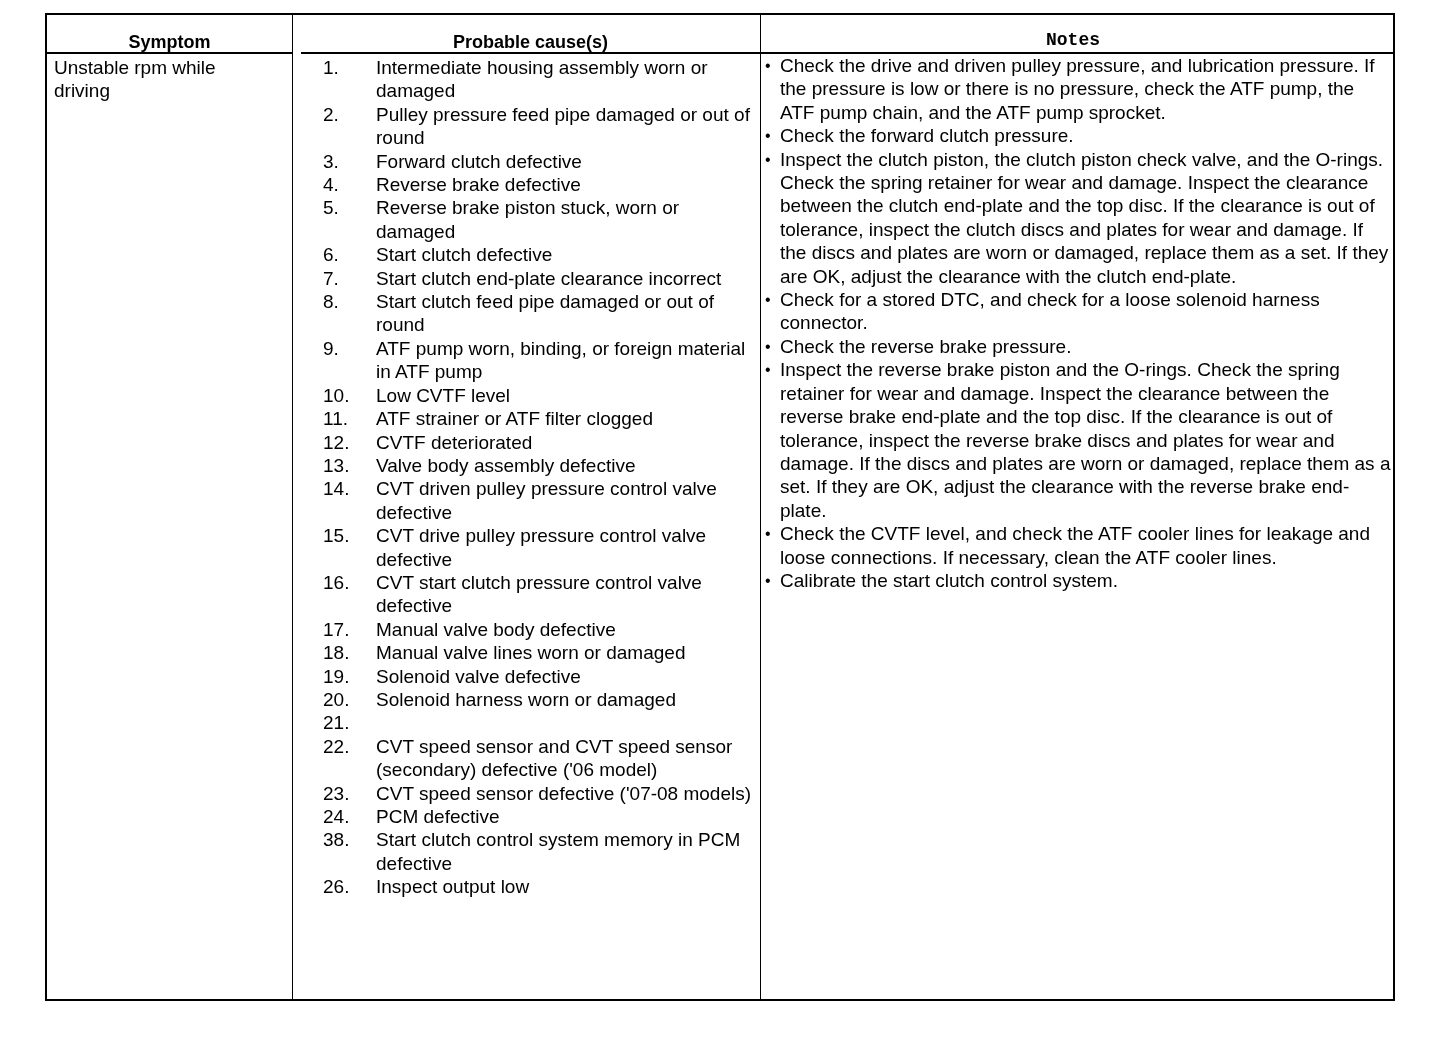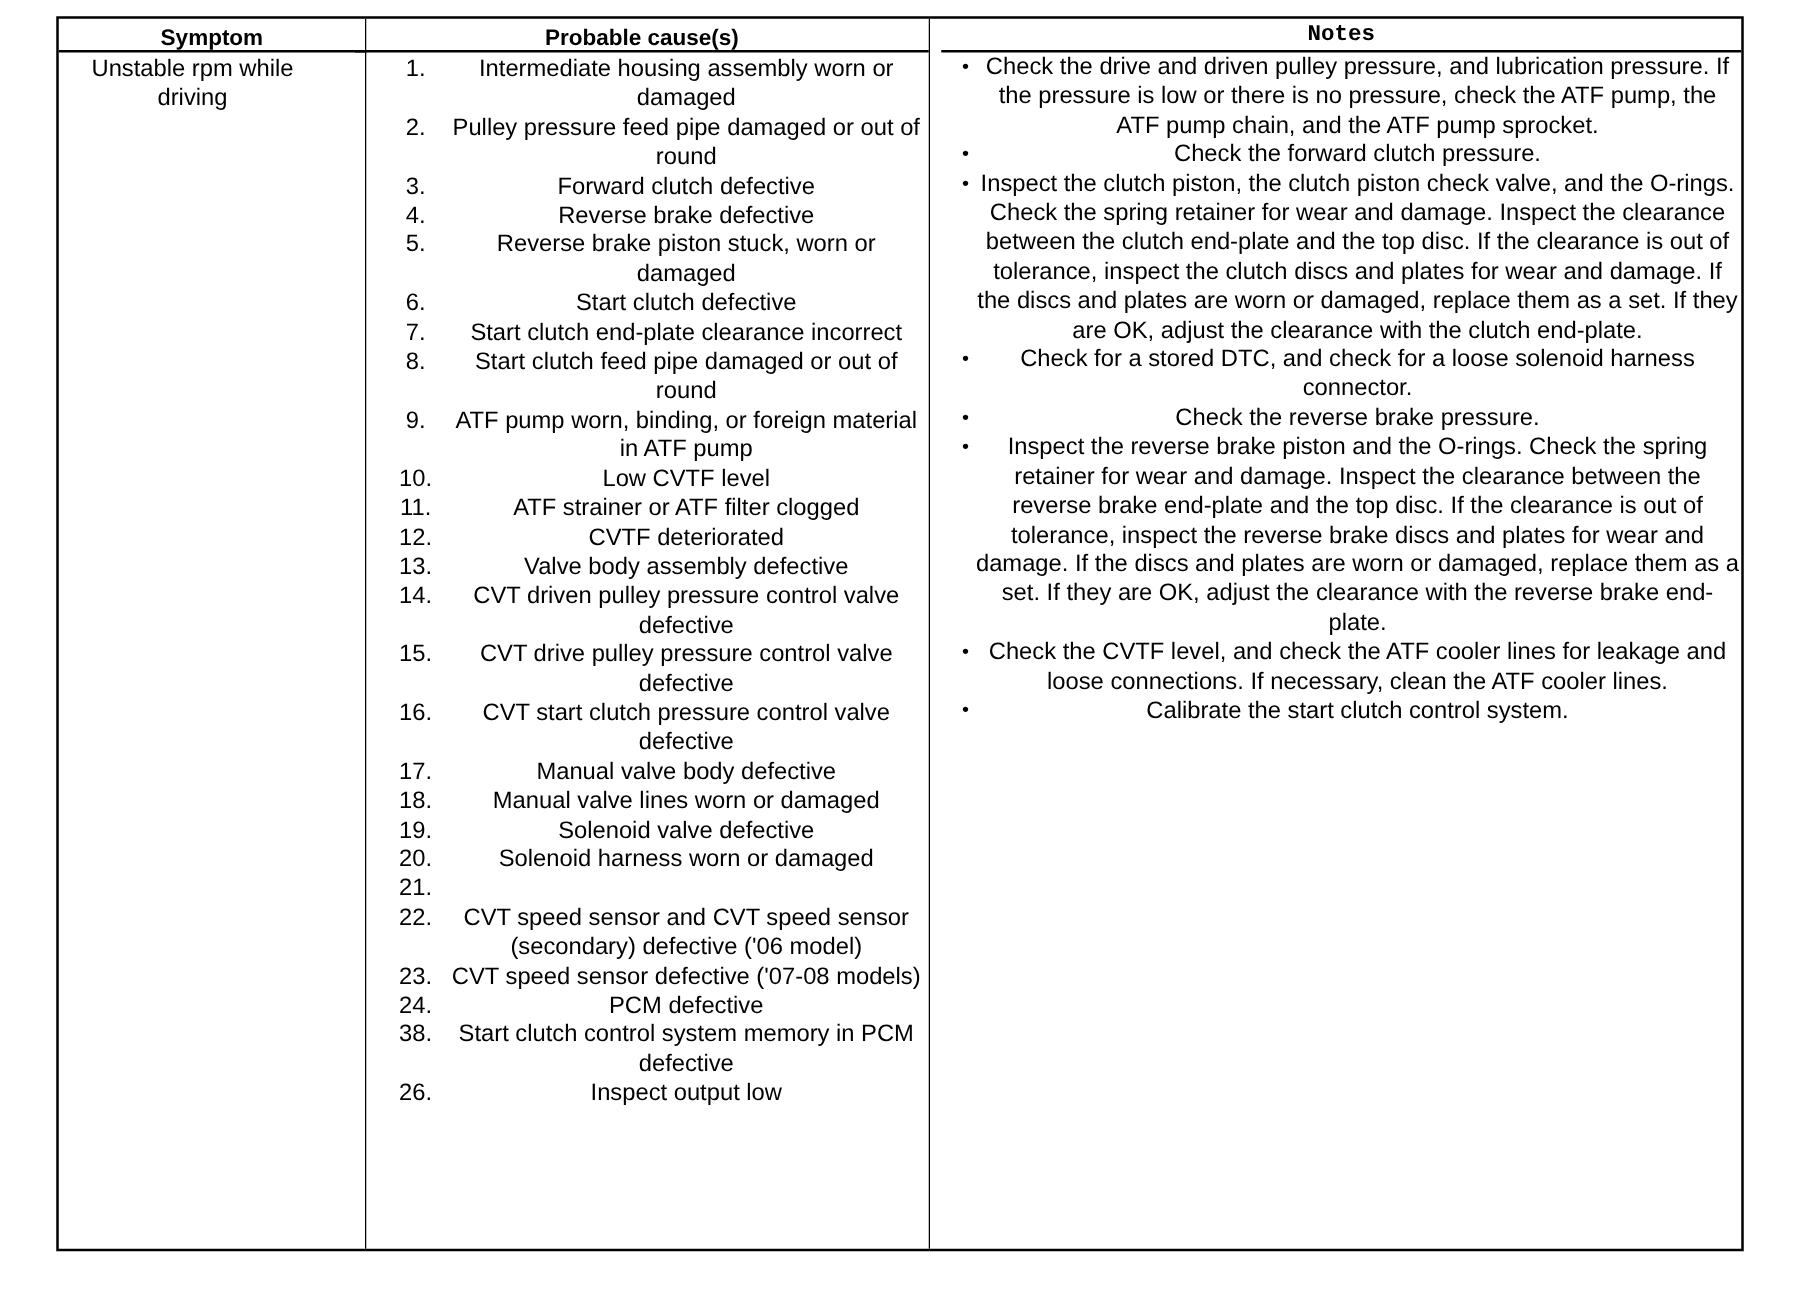--- a/index.html
+++ b/index.html
@@ -8,29 +8,30 @@
       font-family: "Liberation Sans", "DejaVu Sans", sans-serif;
       color: #000;
     }
     .sheet {
       position: absolute; left: 45px; top: 13px;
       width: 1350px; height: 988px;
       border: 2px solid #000; box-sizing: border-box;
     }
     .col { position: absolute; top: 0; bottom: 0; box-sizing: border-box; }
     .col-symptom { left: 0; width: 246px; border-right: 1px solid #000; }
-    .col-causes  { left: 237px; width: 460px; border-right: 1px solid #000; }
+    .col-causes  { left: 254px; width: 460px; border-right: 1px solid #000; }
     .col-notes   { left: 706px; right: 0; }
     .hdr {
       height: 27px; border-bottom: 2px solid #000;
       font-weight: bold; font-size: 18px; text-align: center; line-height: 30px;
       box-sizing: border-box;
+      margin-top: 12px;
     }
     .col-notes .hdr { line-height: 27px; font-family: Liberation Mono, monospace; }
-    .body-text { font-size: 19px; line-height: 23.4px; text-align: center; }
+    .body-text { font-size: 19px; line-height: 23.4px; }
     .symptom-text { padding: 2px 0 0 7px; width: 200px; }
     .causes-list { list-style: none; margin: 0; padding: 2px 0 0 0; }
     .cause { display: flex; }
     .cause-num { width: 75px; padding-left: 22px; box-sizing: border-box; flex: none; }
     .cause-text { width: 380px; }
     .notes-list { list-style: none; margin: 0; padding: 0 0 0 6px; }
     .note { display: flex; }
     .bullet { width: 21px; flex: none; font-size: 16px; padding-left: 6px; box-sizing: border-box; }
     .note-text { width: 612px; }
   </style>

